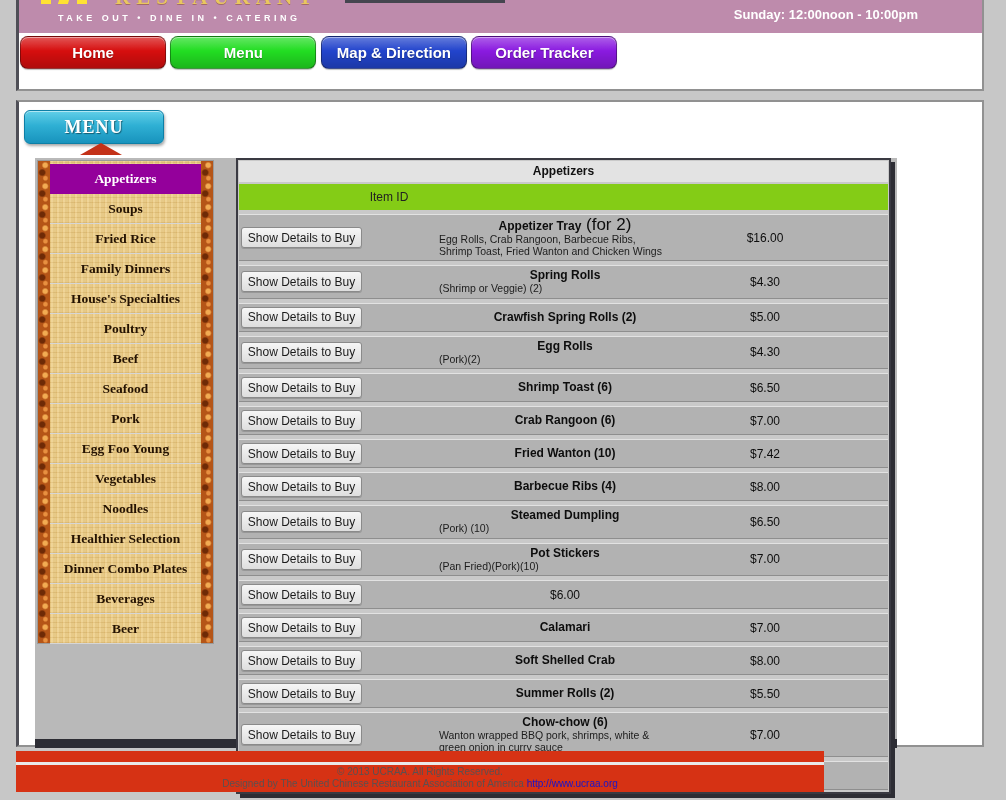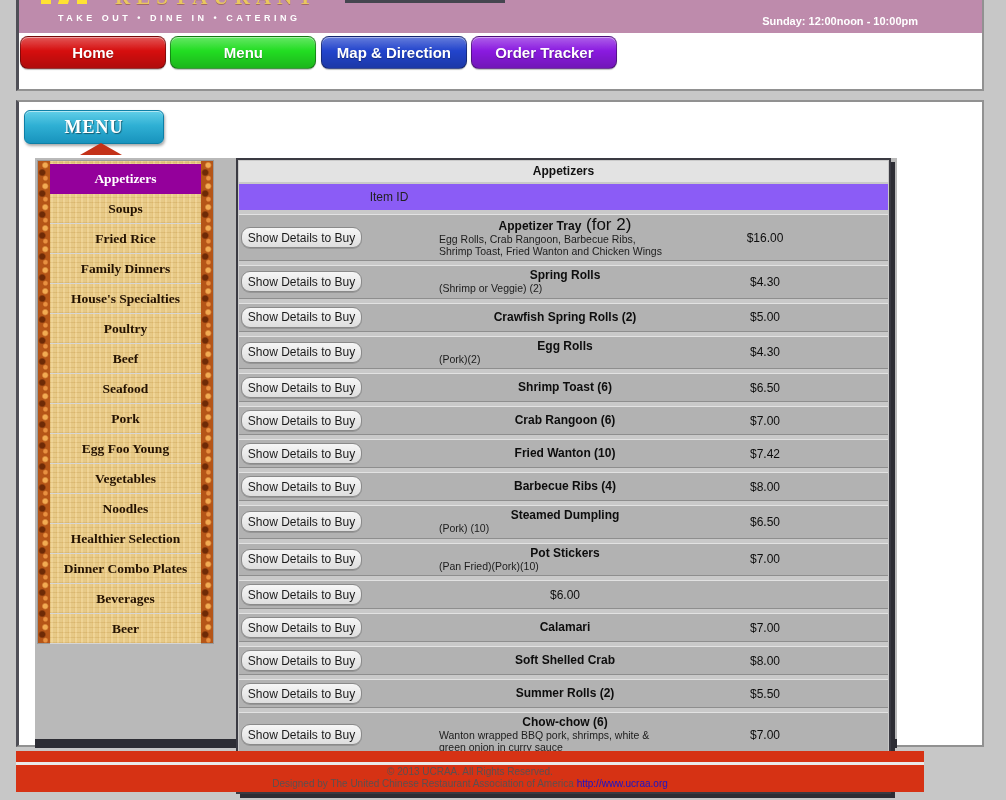--- a/index.html
+++ b/index.html
@@ -23,21 +23,21 @@
     white-space:nowrap;
   }
   .logo-frag { position:absolute; top:-2px; width:10px; height:7px; background:#FFE233; }
   #frag1 { left:22px; } #frag2 { left:40px; transform:skewX(-18deg);} #frag3 { left:58px; }
   #top-dark-strip { position:absolute; left:326px; top:0; width:160px; height:4px; background:#45454F; }
   #tagline {
     position:absolute; left:39px; top:14px; color:#fff; font-size:9px; font-weight:bold;
     letter-spacing:3.5px; white-space:nowrap;
   }
   #hours {
-    position:absolute; right:64px; top:16px; color:#fff; font-size:11px; font-weight:bold;
+    position:absolute; right:64px; top:8px; color:#fff; font-size:13px; font-weight:bold;
     white-space:nowrap;
   }
   #nav-row { padding:3px 0 0 1px; white-space:nowrap; }
   .nav-btn {
     --c:#888;
     display:inline-block; width:146px; height:33px; 
     border:1px solid rgba(0,0,0,.35); border-radius:8px;
     background-image:linear-gradient(rgba(255,255,255,.30), rgba(255,255,255,0) 45%, rgba(0,0,0,.18));
     background-color:var(--c);
     color:#fff; font-size:15px; font-weight:bold; text-align:center;
@@ -105,43 +105,43 @@
   #menu-table {
     position:absolute; left:201px; top:0; width:655px;
     background:#C9C9C9; border:2px solid #3A3A42;
     box-shadow:4px 4px 0 #2D2D34;
     padding:1px 1px 2px 1px;
   }
   .t-header {
     height:21px; line-height:21px; background:#E3E3E3; margin-bottom:2px;
     text-align:center; font-weight:bold; font-size:12px; color:#111;
   }
-  .t-itemid { height:26px; background:#8b5cf6; display:grid; grid-template-columns:300px 1fr; align-items:center; }
+  .t-itemid { height:26px; background:#84cc16; display:grid; grid-template-columns:300px 1fr; align-items:center; }
   .t-itemid span { text-align:center; font-size:12px; color:#222; }
   .t-row {
     display:grid; grid-template-columns:200px 252px 148px 1fr;
     align-items:center; padding:3px 0; margin-top:4px;
     background:#B2B2B2; border-top:1px solid #E2E2E2; border-bottom:1px solid #8E8E8E;
   }
   .buy-btn {
     margin-left:2px; width:121px; height:21px;
-    border:1px solid #8A8A8A; border-radius:9px;
+    border:1px solid #8A8A8A; border-radius:3px;
     background:linear-gradient(#F6F6F6,#DEDEDE);
     font-size:12px; color:#1a1a1a; cursor:pointer;
     font-family:"Liberation Sans", sans-serif;
     box-shadow:0 1px 0 rgba(0,0,0,.15);
   }
   .cell-name { text-align:center; }
   .item-title { font-weight:bold; font-size:12px; color:#0d0d0d; line-height:13px; }
   .item-suffix { font-weight:normal; font-size:17px; color:#0d0d0d; }
   .item-desc { text-align:left; font-size:10.5px; color:#1c1c1c; line-height:11.5px; max-width:232px; margin-top:1px; }
   .cell-price { text-align:center; font-size:12px; color:#0d0d0d; }
 
   
-  #footer { position:absolute; left:16px; top:751px; width:908px; }
+  #footer { position:absolute; left:16px; top:751px; width:808px; }
   #footer-bar-thin { height:11px; background:var(--accent_red,#D63214); }
   #footer-sep { height:3px; background:#E9E9E9; }
   #footer-bar-main { height:27px; background:var(--accent_red,#D63214); text-align:center; padding-top:1px; }
   #footer-bar-main div { font-size:10px; line-height:12px; color:#5C5050; }
   #footer-link { color:#1515CE; cursor:pointer; }
 </style>
 </head>
 <body>
 
 <div id="top-box">

